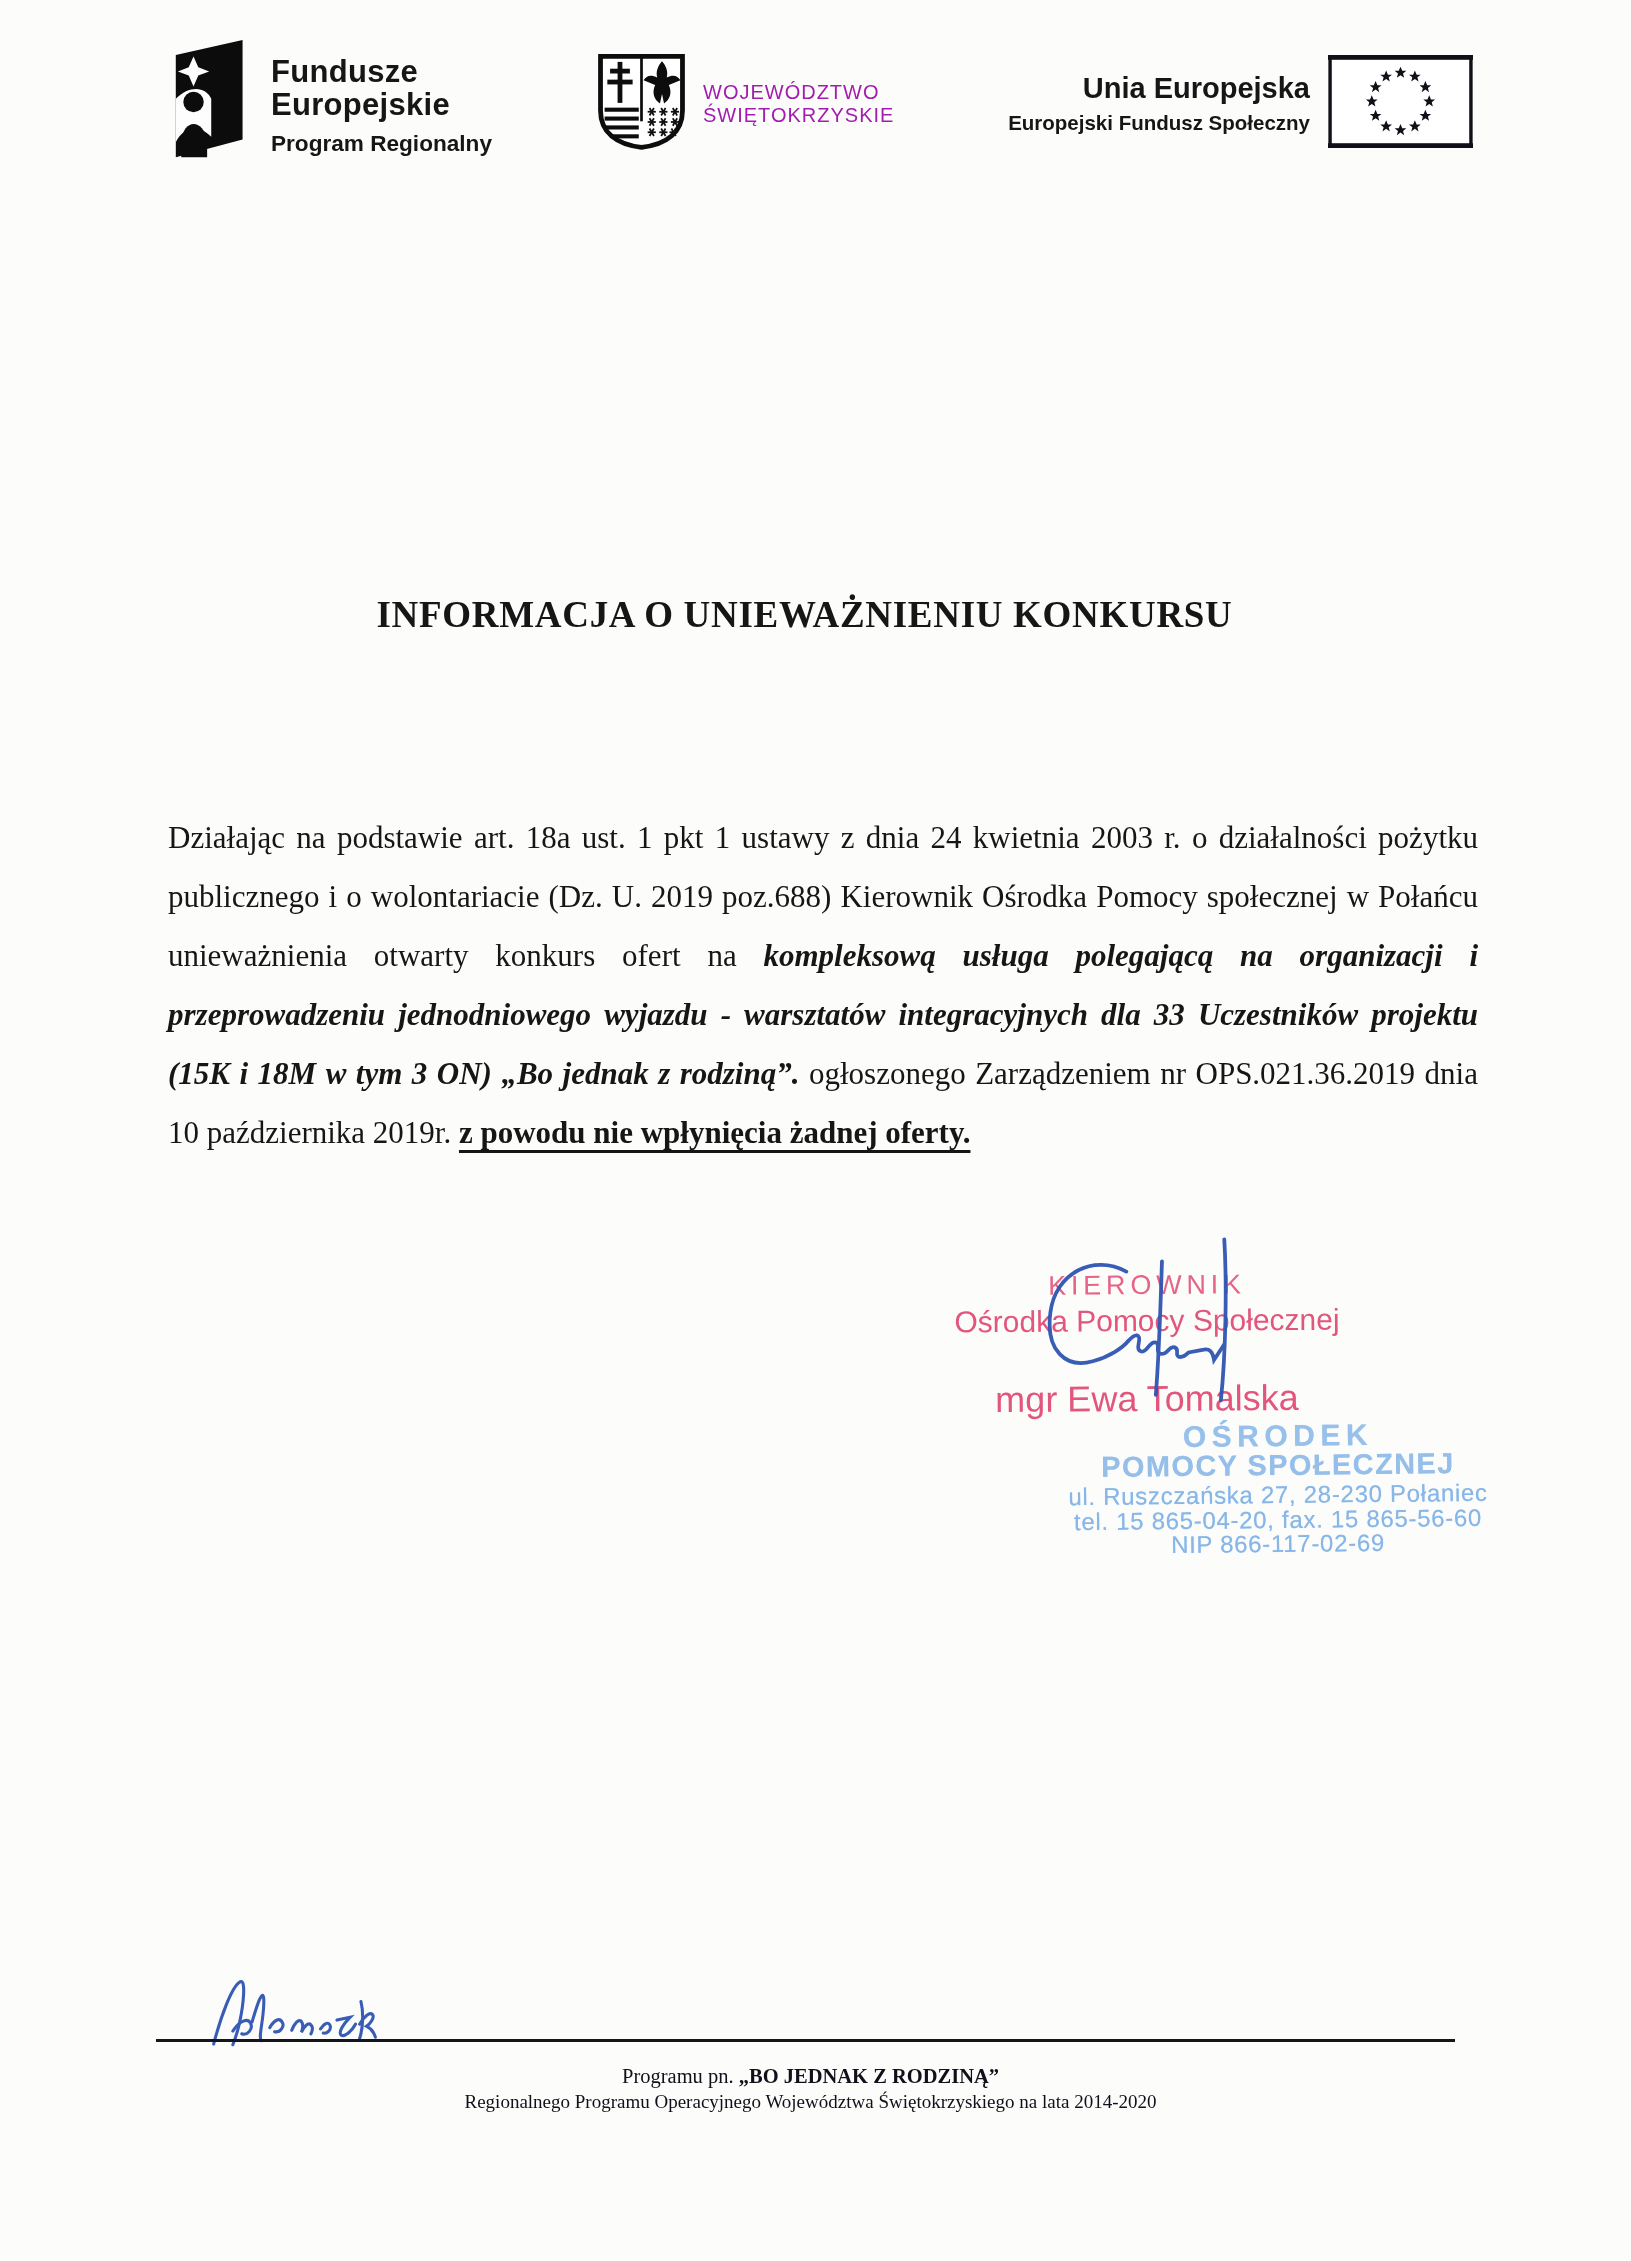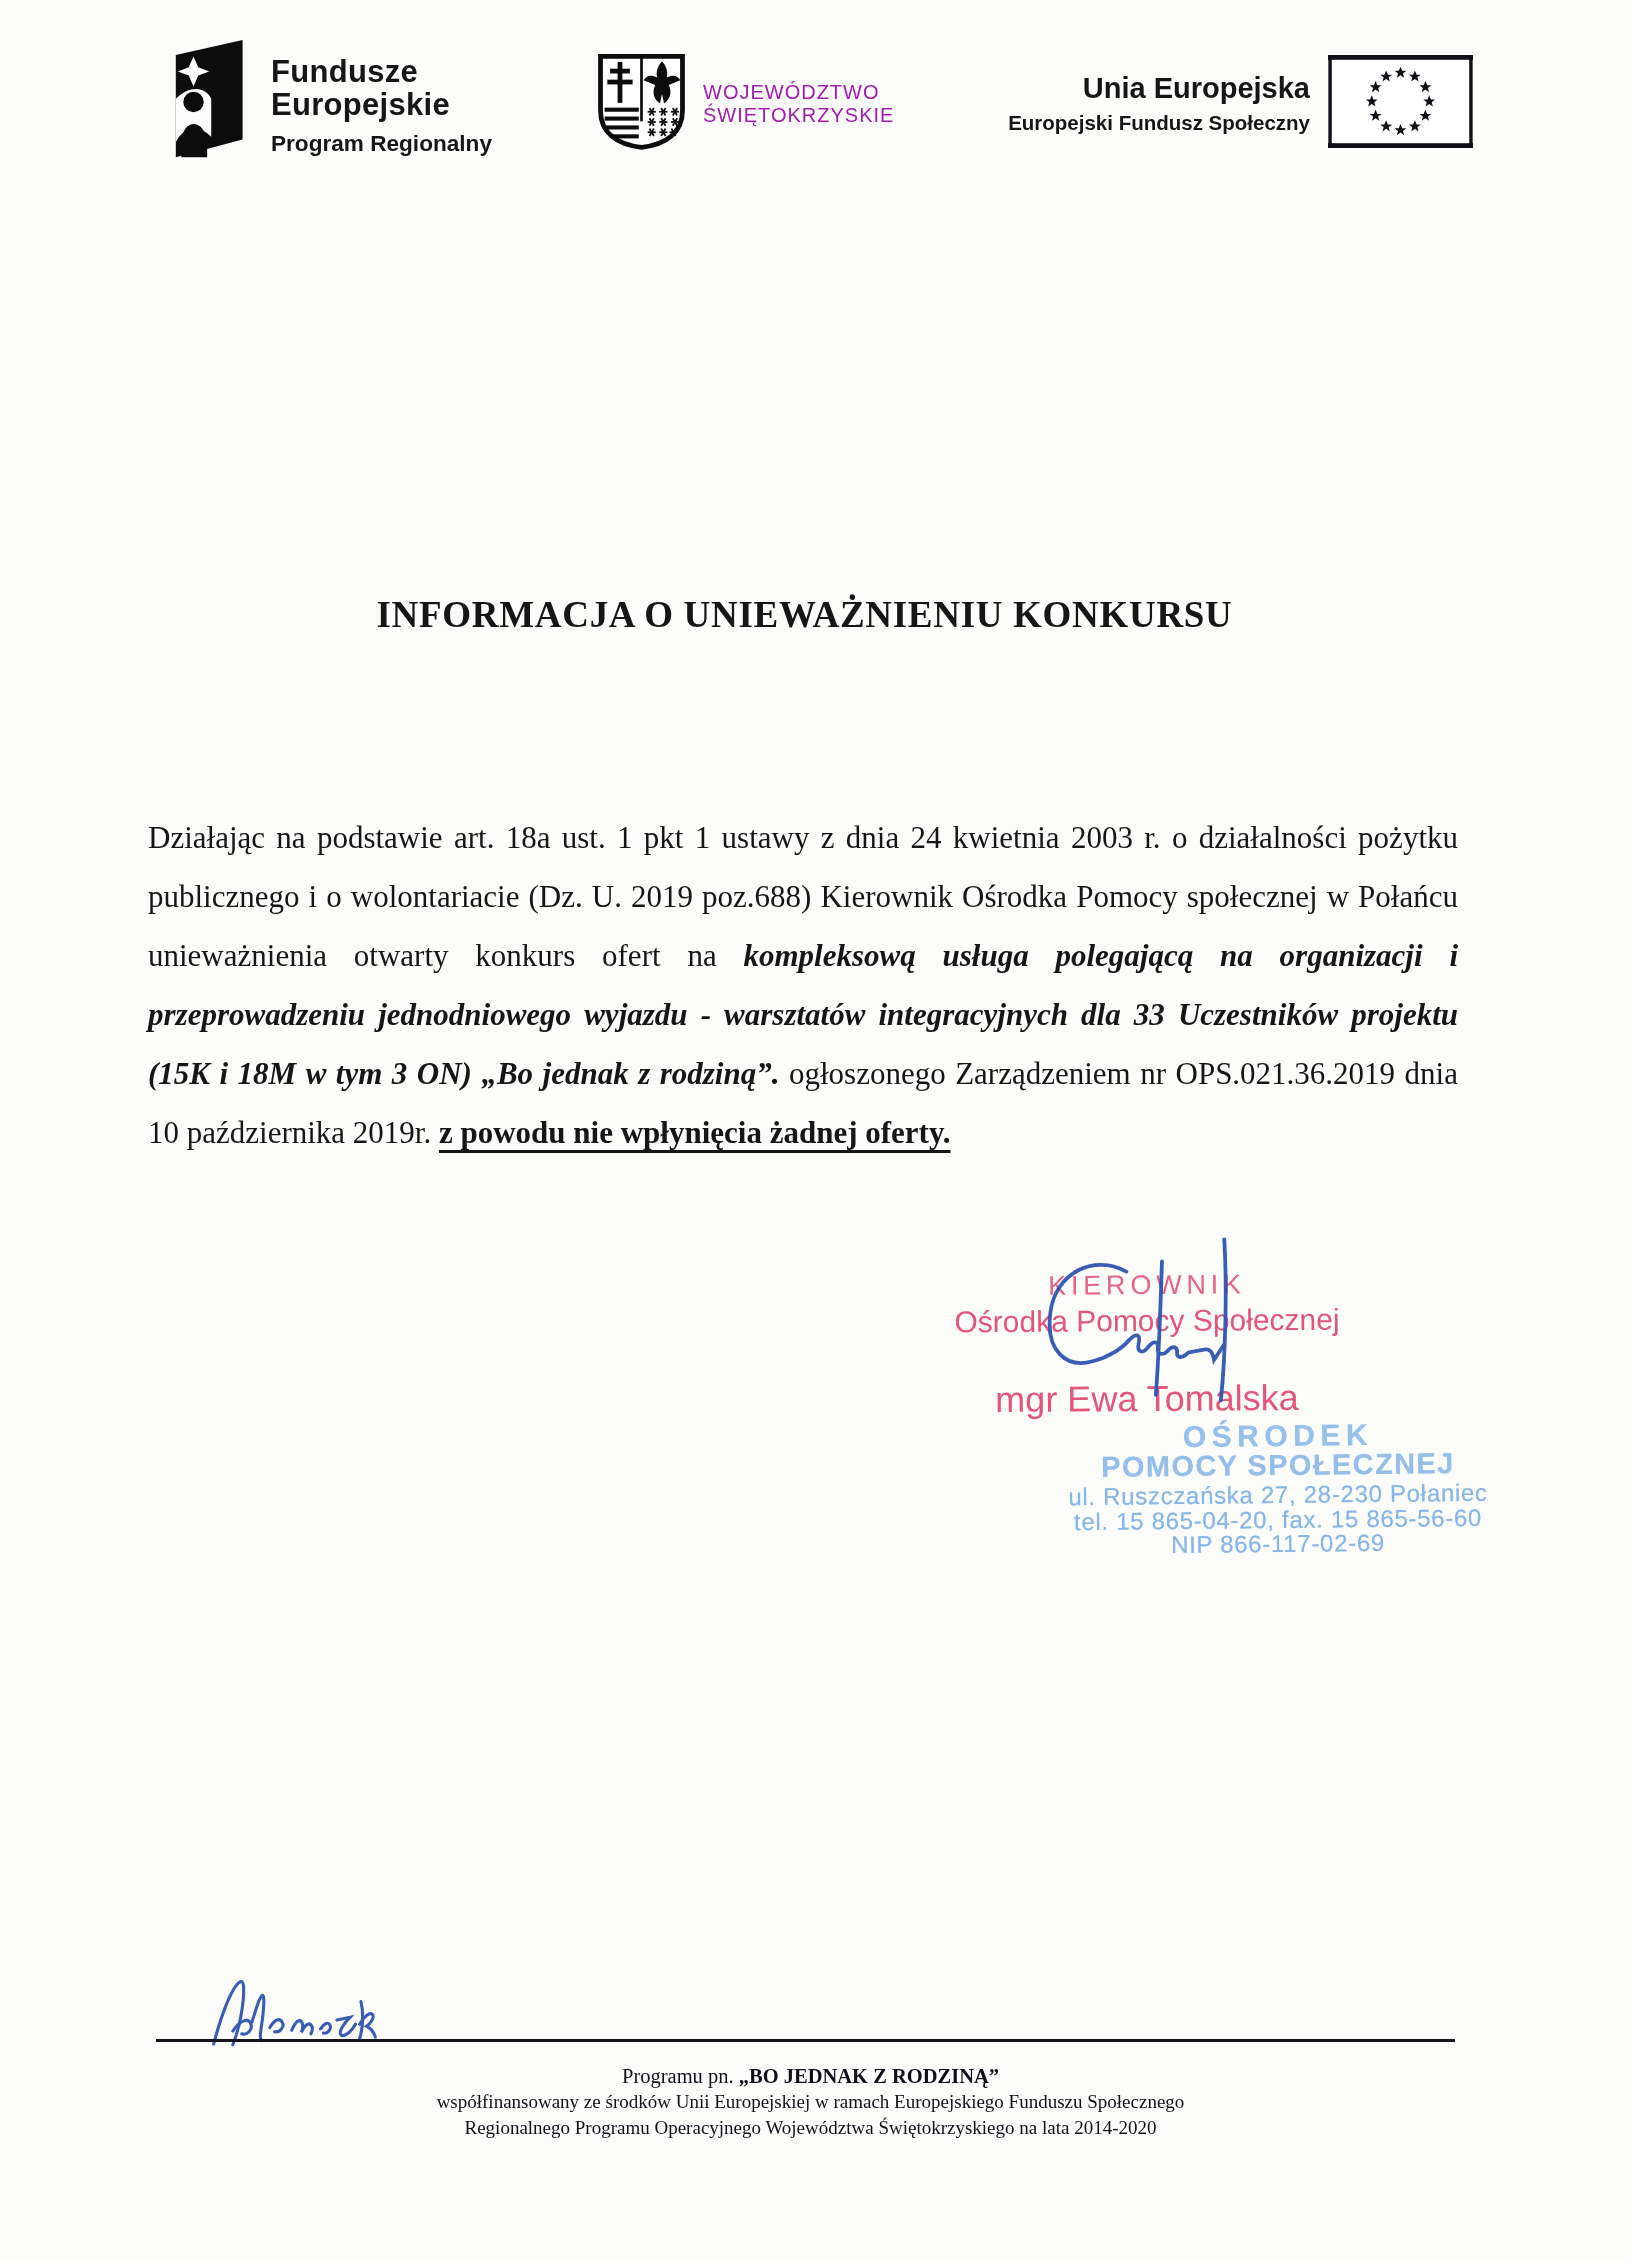--- a/index.html
+++ b/index.html
@@ -22,21 +22,21 @@
   .eu-text{left:909px;top:71px;width:401px;text-align:right;}
   .eu-text .t1{font-size:29px;font-weight:bold;line-height:34px;}
   .eu-text .t2{font-size:20.5px;font-weight:600;margin-top:5.5px;}
 
   
   .doc-title{
     left:0;top:593px;width:1609px;text-align:center;
     font-size:37px;font-weight:bold;letter-spacing:0.7px;
   }
   .doc-body{
-    left:148px;top:777px;width:1310px;
+    left:168px;top:777px;width:1310px;
     font-size:31px;line-height:59px;text-align:justify;
   }
   .doc-body .bi{font-weight:bold;font-style:italic;}
   .doc-body .bu{font-weight:bold;text-decoration:underline;text-decoration-thickness:2.7px;text-underline-offset:6.8px;}
 
   
   .pink-line{color:#e14a73;opacity:.93;text-align:center;transform:rotate(-.4deg);}
   .pink-1{left:942px;top:1270px;width:410px;font-size:27px;letter-spacing:4.8px;opacity:.85;}
   .pink-2{left:942px;top:1304px;width:410px;font-size:30px;}
   .pink-3{left:942px;top:1378px;width:410px;font-size:36px;}
@@ -174,18 +174,17 @@
       <path d="M468 2968 C474 2959 480 2957 482 2963 C484 2969 478 2975 472 2974"></path>
       <path d="M492 2955 L511 2951 C500 2962 494 2973 498 2977 C503 2980 513 2972 519 2961"></path>
       <path d="M527 2928 C531 2944 530 2967 525 2982"></path>
       <path d="M525 2961 C532 2949 540 2943 544 2947 C547 2951 541 2960 535 2964 C541 2967 546 2973 548 2980"></path>
     </svg>
   </div>
 
   <div class="abs foot-rule"></div>
   <div class="abs foot">
     <div class="l1"><span>Programu pn. </span><span class="b">„BO JEDNAK Z RODZINĄ”</span></div>
-    <div>współfinansowany ze środków Unii Europejskiej  w ramach Europejskiego Funduszu Społecznego</div>
     <div>Regionalnego Programu Operacyjnego Województwa Świętokrzyskiego na lata 2014-2020</div>
   </div>
 
 </div>
 
 
 </body></html>

